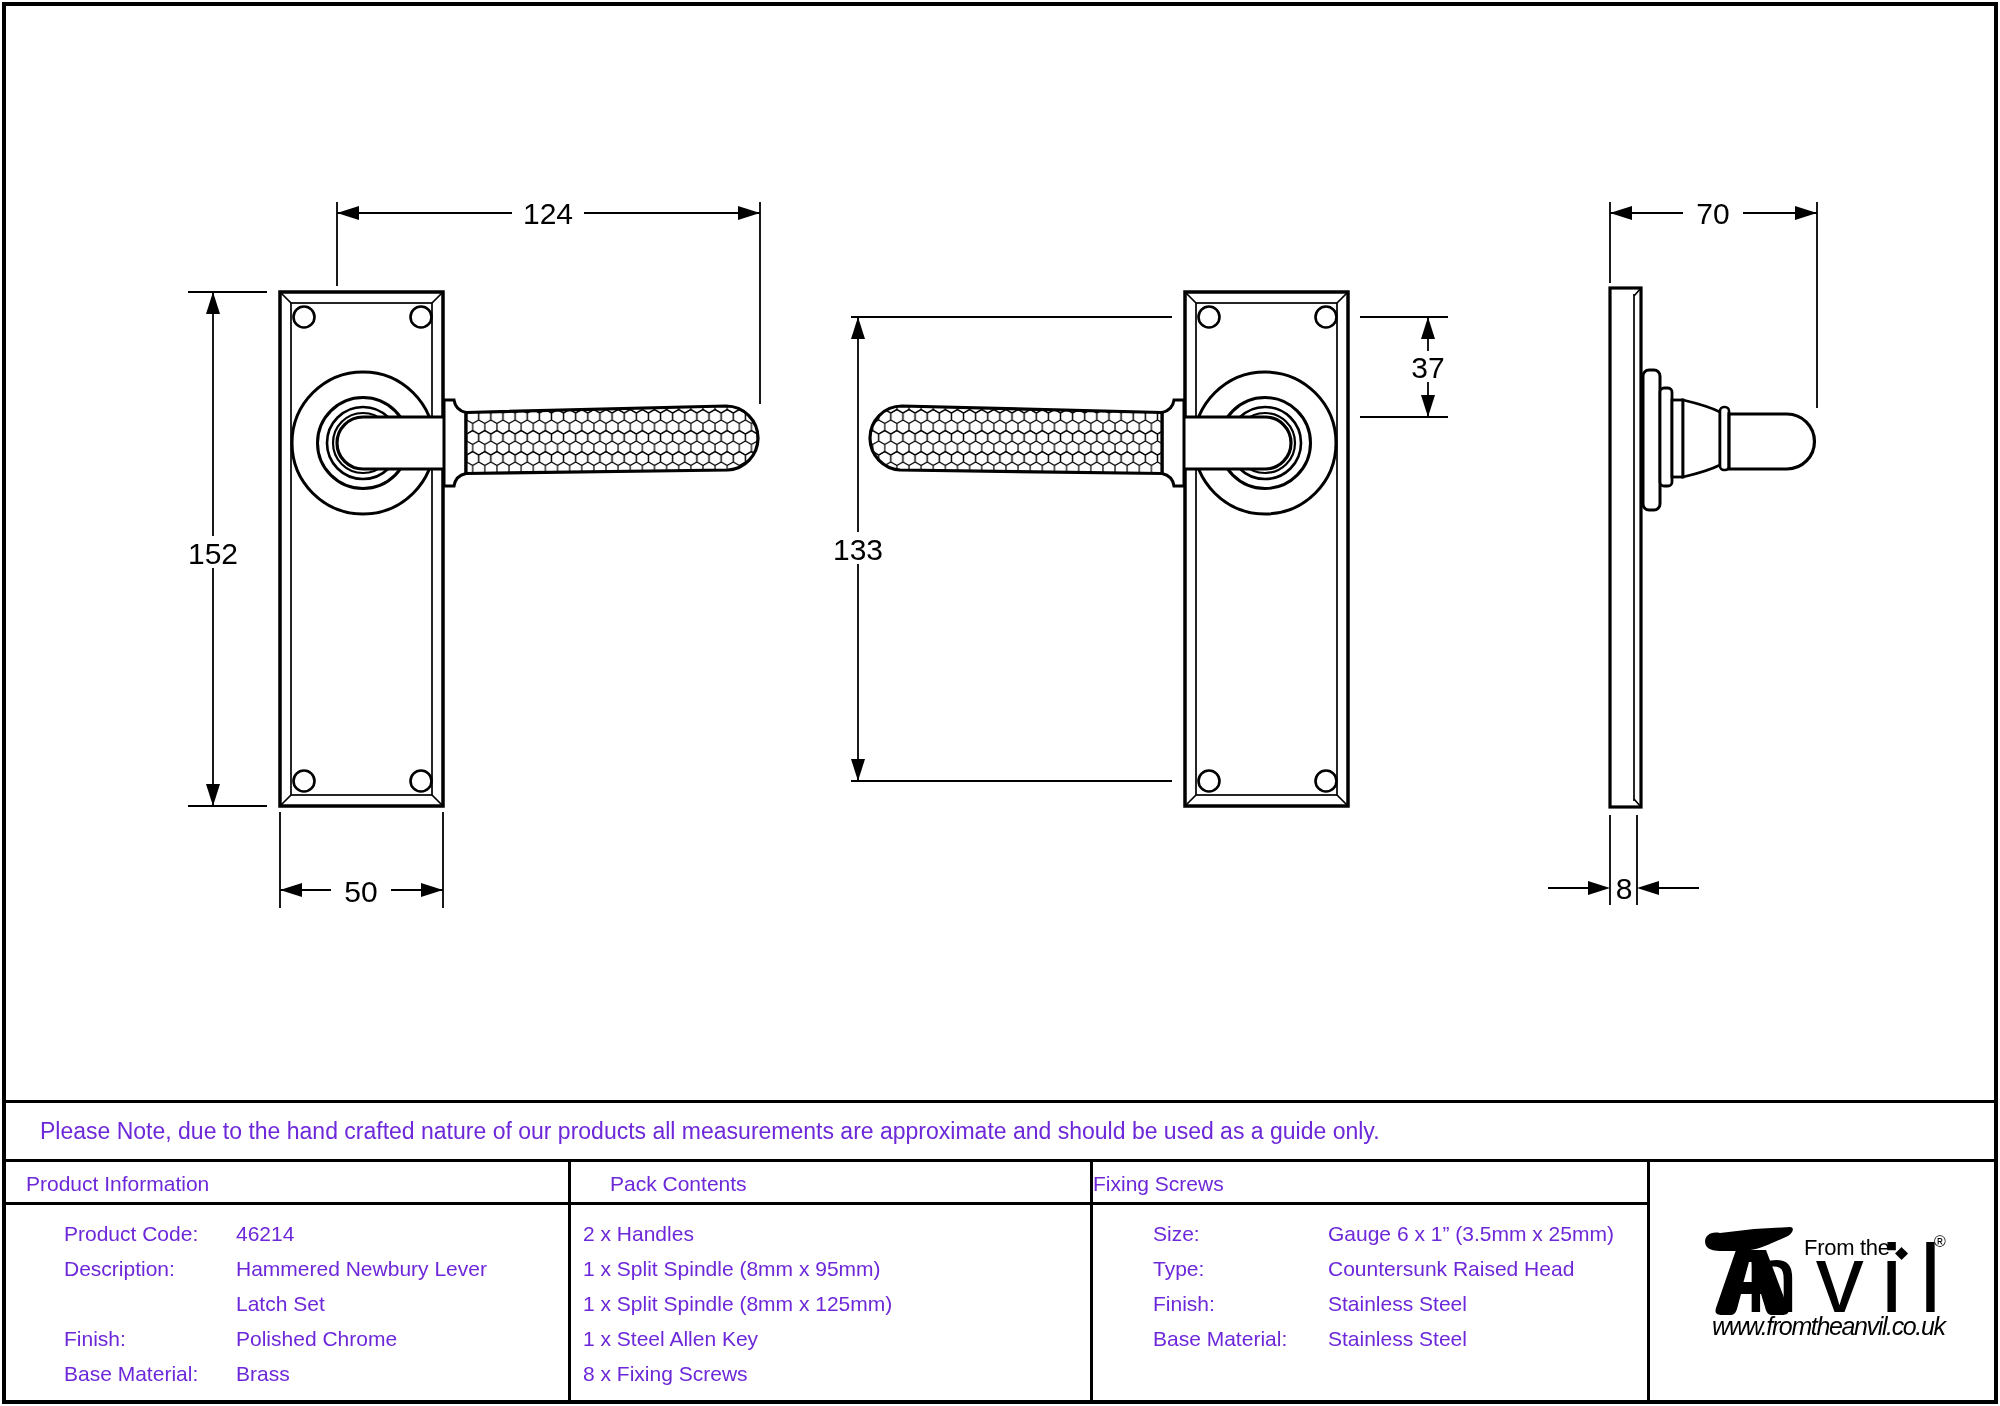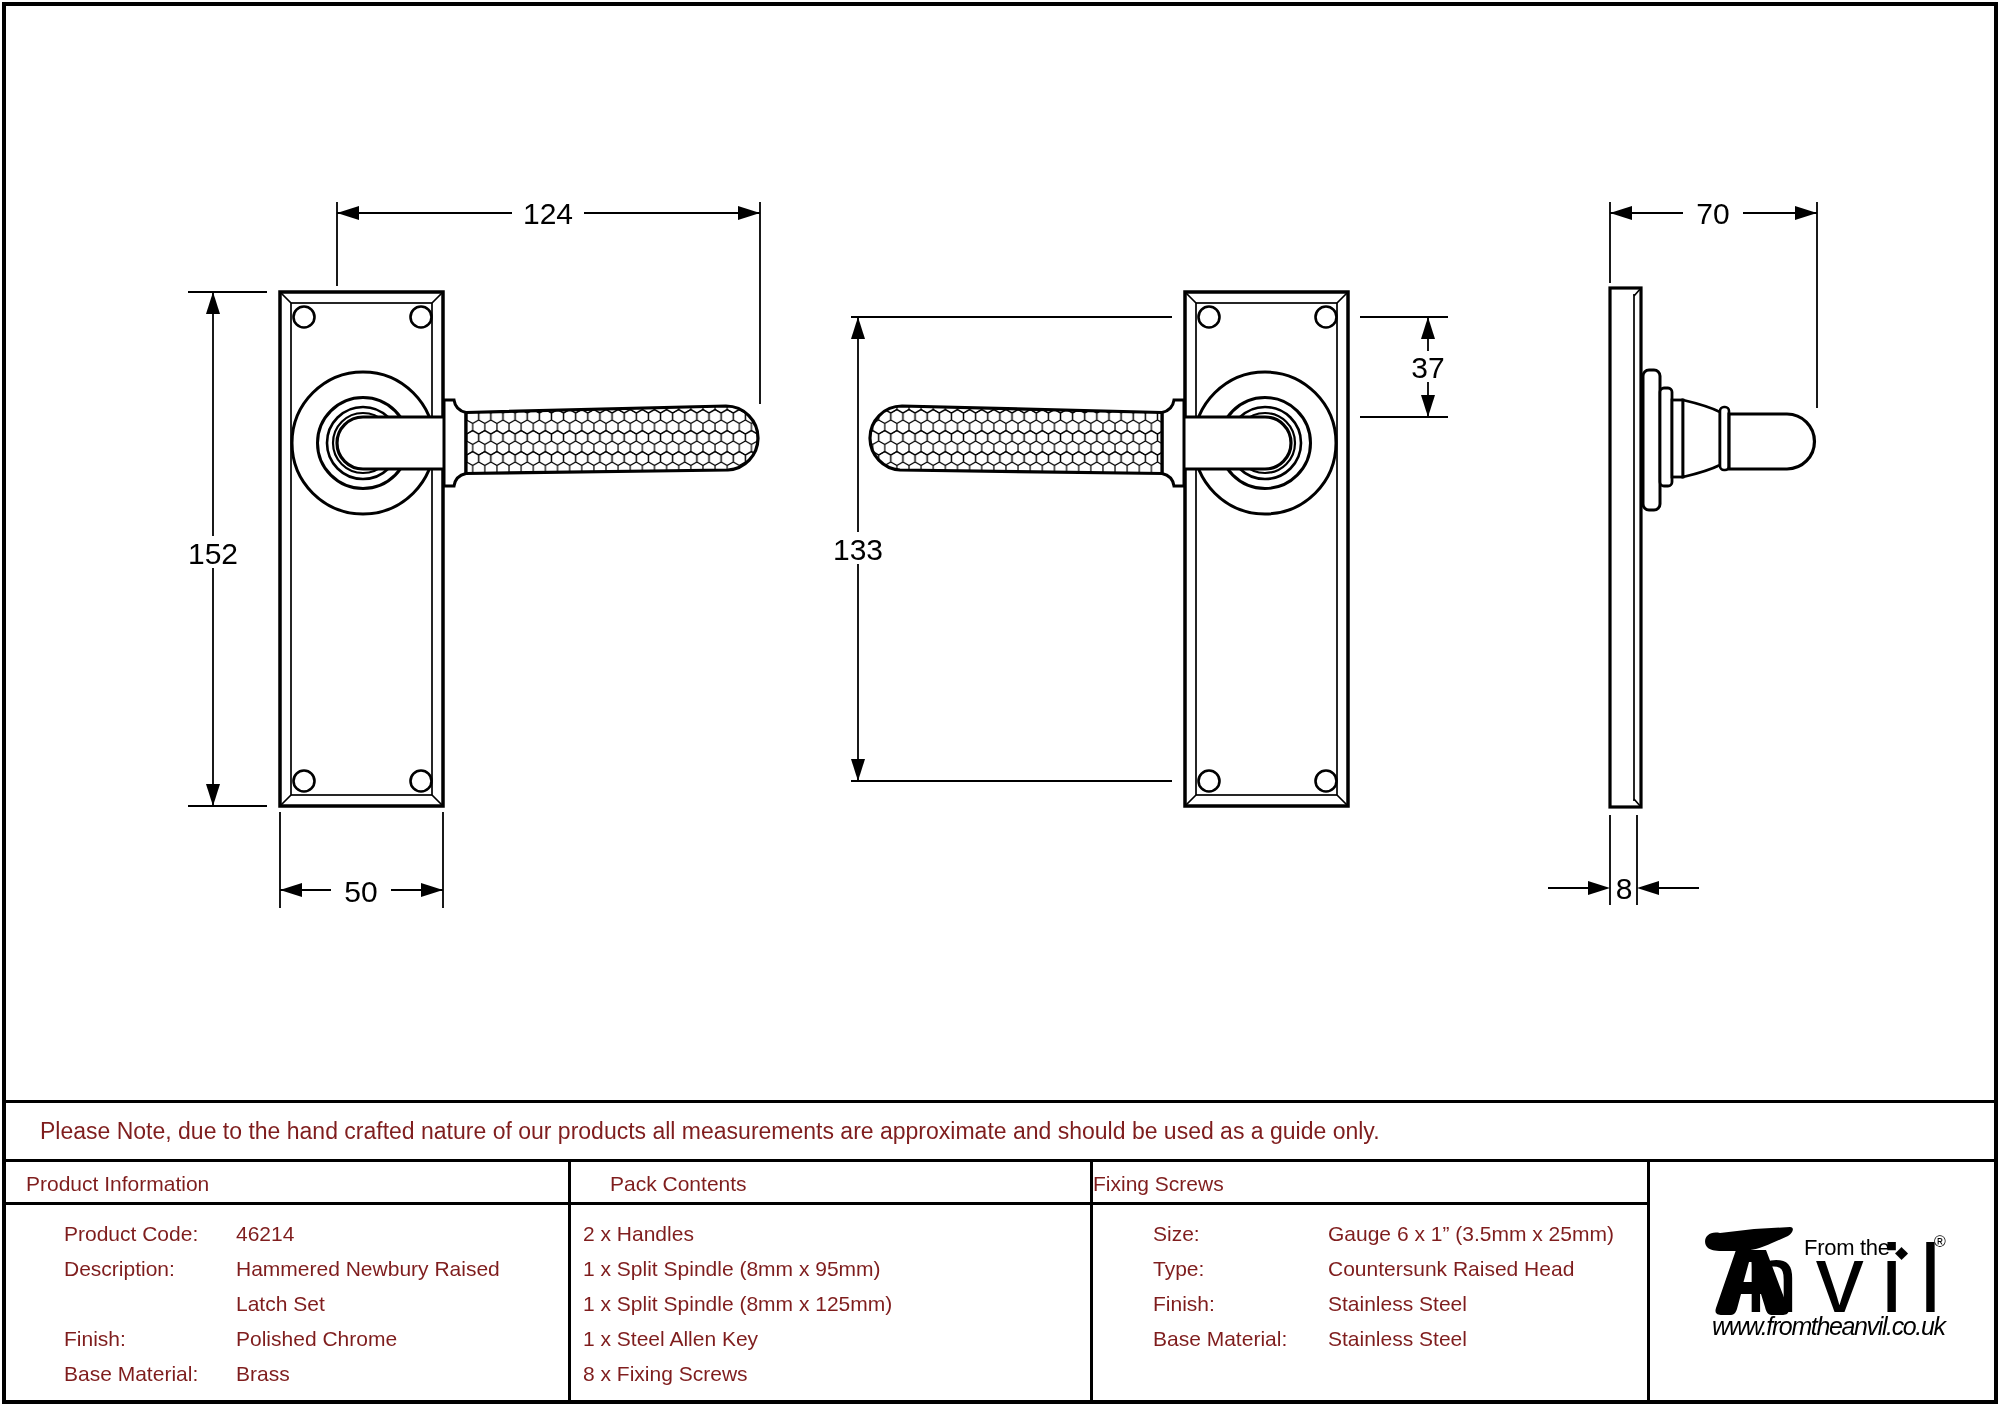--- a/index.html
+++ b/index.html
@@ -1,18 +1,18 @@
 <!DOCTYPE html>
 <html><head>
 <meta charset="utf-8">
 <style>
   html,body { margin:0; padding:0; background:#e8e8e8; }
   .page {
     position:relative; width:2000px; height:1406px; background:#ffffff;
-    font-family:"Liberation Sans", sans-serif; color:#7f1d1d; overflow:hidden;
+    font-family:"Liberation Sans", sans-serif; color:#6d28d9; overflow:hidden;
   }
   .page-border {
     position:absolute; left:2px; top:2px; right:2px; bottom:2px;
     border:4px solid #000; pointer-events:none; z-index:50;
   }
   svg text { font-family:"Liberation Sans", sans-serif; }
   .drawing { position:absolute; left:0; top:0; }
 
   
   .note-row {
@@ -187,21 +187,21 @@
 
     <div class="col c1 b-r">
       <div class="hdr">Product Information</div>
       <div class="tbody">
         <div class="trow">
           <span class="lbl">Product Code:</span>
           <span class="val">46214</span>
         </div>
         <div class="trow">
           <span class="lbl">Description:</span>
-          <span class="val">Hammered Newbury Raised</span>
+          <span class="val">Hammered Newbury Lever</span>
         </div>
         <div class="trow">
           <span class="lbl"></span>
           <span class="val">Latch Set</span>
         </div>
         <div class="trow">
           <span class="lbl">Finish:</span>
           <span class="val">Polished Chrome</span>
         </div>
         <div class="trow">

